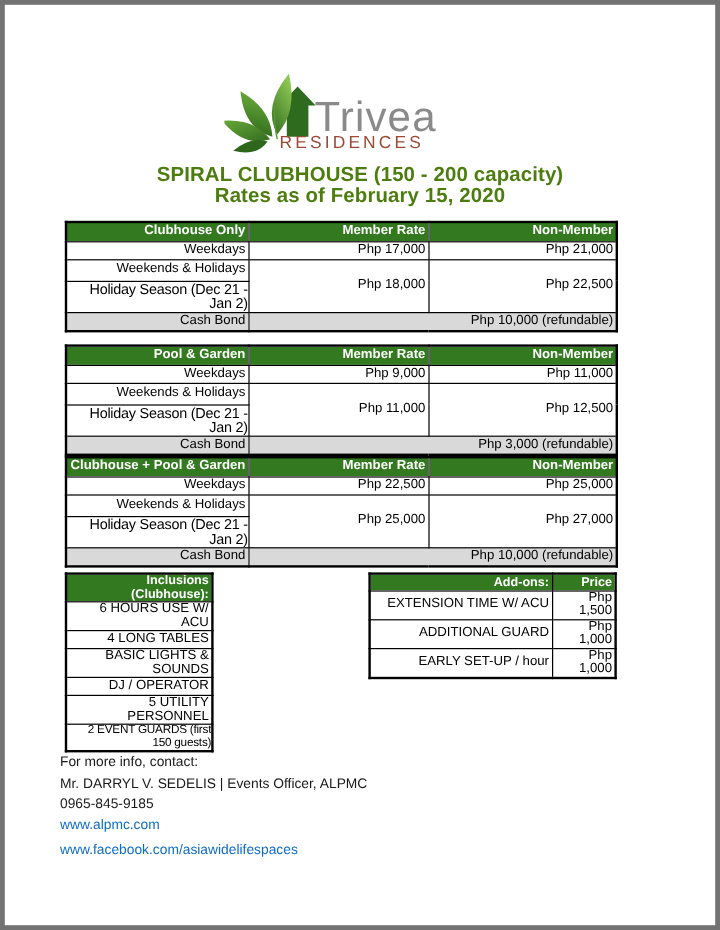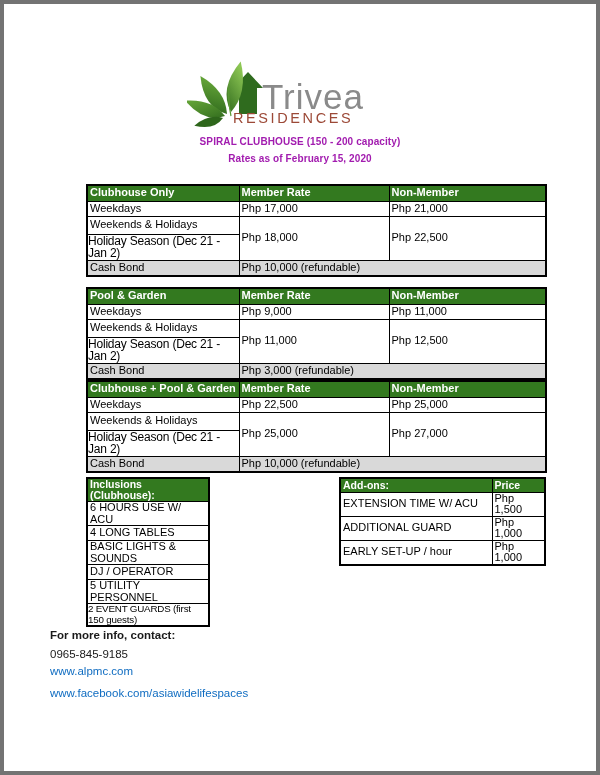--- a/index.html
+++ b/index.html
@@ -9,30 +9,30 @@
     position: relative; width: 600px; height: 775px;
     background: #ffffff; border: 4px solid #737373; overflow: hidden;
   }
 
   
   .logo { position: absolute; left: 183px; top: 52px; }
 
   
   .page-title, .page-subtitle {
     position: absolute; left: 0; right: 0; text-align: center;
-    font-weight: bold; font-size: 10px; color: #a21caf; letter-spacing: 0.1px;
+    font-weight: bold; font-size: 17px; color: #4d7c0f; letter-spacing: 0.1px;
   }
   .page-title { top: 132px; }
   .page-subtitle { top: 149px; }
 
   
   table.doc-table {
     position: absolute; border-collapse: collapse;
     border: 2px solid #000; font-size: 11px; color: #000;
-    text-align: left; table-layout: fixed; margin-left: 32px;
+    text-align: right; table-layout: fixed;
   }
   .doc-table th, .doc-table td { border: 1px solid #000; padding: 0 2px; line-height: 1.05; overflow: hidden; }
   .doc-table th.green, .doc-table td.green {
     background: #33791f; color: #ffffff; font-weight: bold; font-size: 11px;
   }
   tr.bond td { background: #d9d9d9; }
 
   .rate-table { left: 50px; width: 459px; }
   .rate-table.t1 { top: 180px; }
   .rate-table.t2 { top: 283px; }
@@ -51,21 +51,21 @@
   .inclusions-table th.green { font-size: 10.5px; }
 
   .addons-table { left: 303px; top: 473px; width: 205px; font-size: 10.5px; }
   .addons-table .h-hdr { height: 14px; }
   .addons-table .h-small { height: 13px; }
   .addons-table th.green { font-size: 10.5px; }
 
   
   .contact { position: absolute; left: 46px; top: 626px; font-size: 11.5px; color: #1a1a1a; }
   .contact .row { margin-bottom: 5px; line-height: 1.0; }
-  .contact .heading { font-weight: bold; margin-bottom: 7px; }
+  .contact .heading { font-weight: normal; margin-bottom: 7px; }
   .contact .phone { margin-bottom: 6px; }
   a.link { color: #0f6cc1; cursor: pointer; display: inline-block; margin-bottom: 5px; }
 </style>
 </head>
 <body>
 
 <div class="page">
 
   <div class="logo">
     <svg width="178" height="72" viewBox="0 0 178 72">
@@ -241,18 +241,19 @@
     </tr>
     <tr class="h-small">
       <td>EARLY SET-UP / hour</td>
       <td>Php 1,000</td>
     </tr>
   </tbody>
     </table>
 
   <div class="contact">
     <div class="row heading">For more info, contact:</div>
+    <div class="row">Mr. DARRYL V. SEDELIS | Events Officer, ALPMC</div>
     <div class="row phone">0965-845-9185</div>
     <div class="row"><a class="link">www.alpmc.com</a></div>
     <div class="row"><a class="link">www.facebook.com/asiawidelifespaces</a></div>
   </div>
 
 </div>
 
 </body></html>

